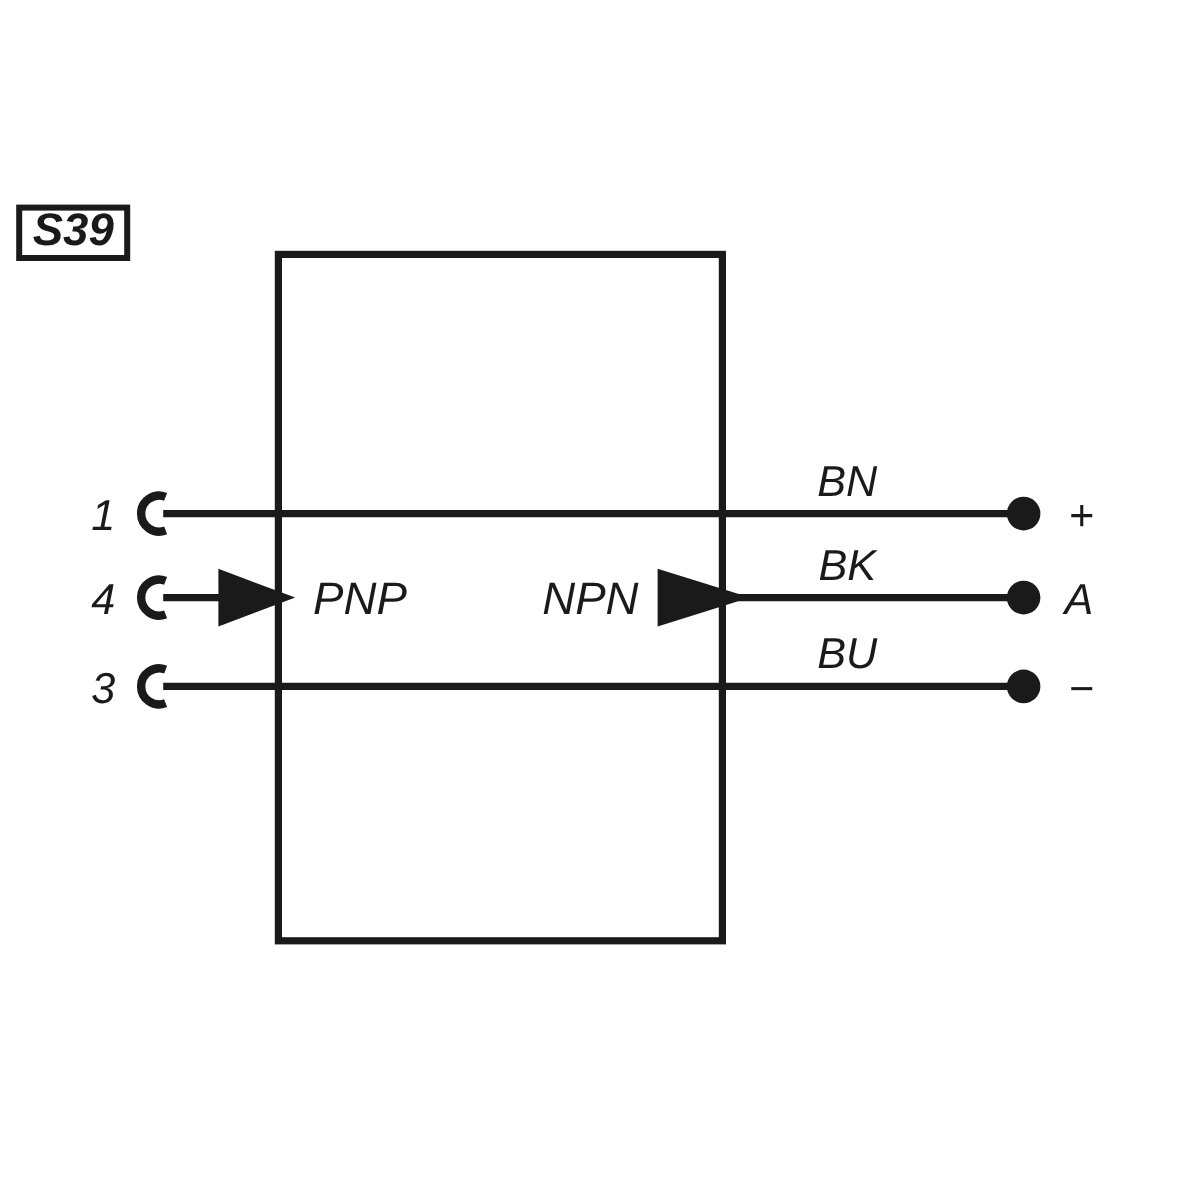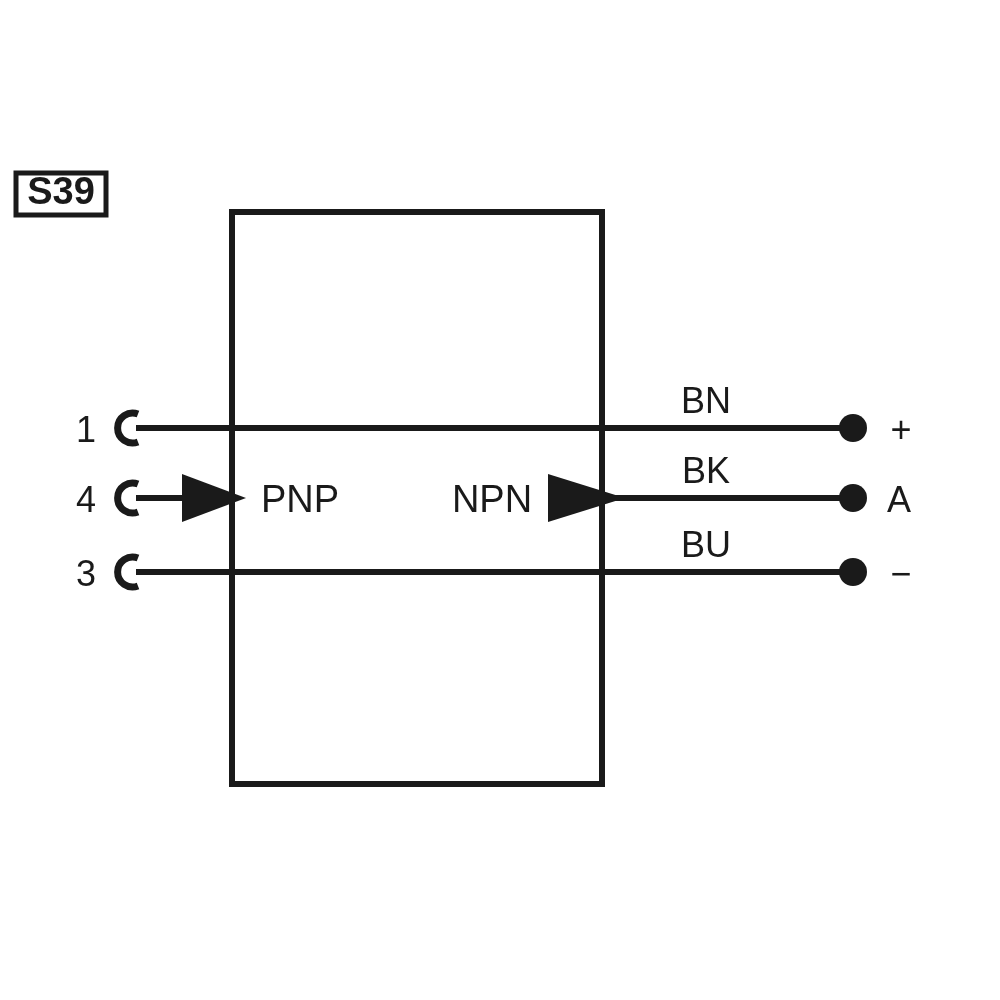--- a/index.html
+++ b/index.html
@@ -11,20 +11,21 @@
     width: 1000px;
     height: 1000px;
     font-family: "Liberation Sans", sans-serif;
     overflow: hidden;
   }
   #diagram-root {
     position: relative;
     width: 1000px;
     height: 1000px;
     background: #ffffff;
+    font-style: italic;
   }
   svg#wiring-svg {
     position: absolute;
     top: 0;
     left: 0;
     width: 1000px;
     height: 1000px;
     display: block;
   }
   .svg-text {

